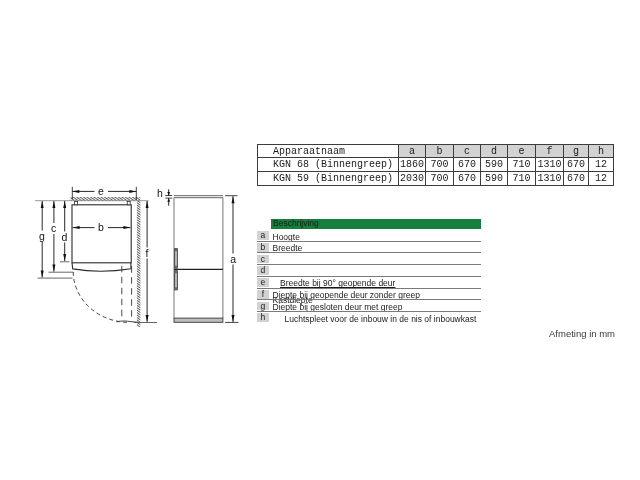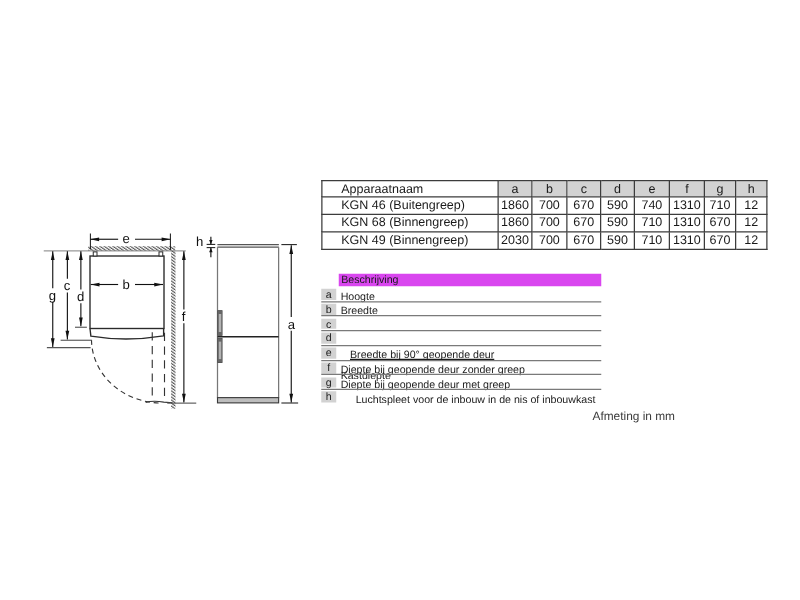--- a/index.html
+++ b/index.html
@@ -1,29 +1,29 @@
 <!DOCTYPE html>
 <html><head>
 <meta charset="utf-8">
 <style>
   html,body{margin:0;padding:0;background:#fff;}
   #page{position:relative;width:640px;height:480px;background:#fff;overflow:hidden;
         font-family:"Liberation Sans",sans-serif;}
   #svgd{position:absolute;left:0;top:0;}
   table.main{position:absolute;left:257px;top:144px;border-collapse:collapse;
-     table-layout:fixed;width:357px;font-size:10px;color:#1a1a1a;}
+     table-layout:fixed;width:357px;font-size:10px;color:#1a1a1a;font-family:Liberation Mono, monospace;}
   table.main td{border:1px solid #3c3c3c;padding:0;white-space:nowrap;overflow:hidden;}
   table.main td.n{text-align:center;}
   table.main td.lbl{text-align:center;background:#d2d2d2;}
   table.main td.name{padding-left:15px;}
-  .band{position:absolute;background:#d946ef;}
+  .band{position:absolute;background:#15803d;}
   .ltr{position:absolute;background:#d2d2d2;text-align:center;font-size:8.5px;color:#1a1a1a;}
   .dsc{position:absolute;font-size:8.5px;color:#1a1a1a;white-space:nowrap;}
   .rule{position:absolute;height:1px;background:#7a7a7a;}
-  #afm{position:absolute;top:327.5px;left:474px;width:141px;text-align:left;
+  #afm{position:absolute;top:327.5px;left:474px;width:141px;text-align:right;
        font-size:9.5px;color:#3a3a3a;}
 </style>
 </head>
 <body>
 <div id="page">
 
 <svg id="svgd" width="640" height="480" viewBox="0 0 640 480">
   <defs>
     <pattern id="hat" width="2" height="6" patternUnits="userSpaceOnUse" patternTransform="rotate(-55)">
       <line x1="0.5" y1="-1" x2="0.5" y2="7" stroke="#2a2a2a" stroke-width="0.75"></line>
@@ -142,43 +142,32 @@
     <td class="lbl">a</td>
           <td class="lbl">b</td>
           <td class="lbl">c</td>
           <td class="lbl">d</td>
     <td class="lbl">e</td>
           <td class="lbl">f</td>
           <td class="lbl">g</td>
           <td class="lbl">h</td>
   </tr>
   <tr style="height:14px">
-    <td class="name">KGN 46 (Buitengreep)</td>
+    <td class="name">KGN 68 (Binnengreep)</td>
     <td class="n">1860</td>
           <td class="n">700</td>
           <td class="n">670</td>
           <td class="n">590</td>
-    <td class="n">740</td>
+    <td class="n">710</td>
           <td class="n">1310</td>
-          <td class="n">710</td>
+          <td class="n">670</td>
           <td class="n">12</td>
   </tr>
   <tr style="height:14px">
-    <td class="name">KGN 68 (Binnengreep)</td>
-    <td class="n">1860</td>
-          <td class="n">700</td>
-          <td class="n">670</td>
-          <td class="n">590</td>
-    <td class="n">710</td>
-          <td class="n">1310</td>
-          <td class="n">670</td>
-          <td class="n">12</td>
-  </tr>
-  <tr style="height:14px">
-    <td class="name">KGN 49 (Binnengreep)</td>
+    <td class="name">KGN 59 (Binnengreep)</td>
     <td class="n">2030</td>
           <td class="n">700</td>
           <td class="n">670</td>
           <td class="n">590</td>
     <td class="n">710</td>
           <td class="n">1310</td>
           <td class="n">670</td>
           <td class="n">12</td>
   </tr>
 </tbody>
@@ -199,19 +188,19 @@
 <div class="ltr" style="left:257.3px;top:266.4px;width:11.3px;height:8.9px;line-height:8.9px;">d</div>
 <div class="dsc" style="left:272.5px;top:266.7px;margin-top:28px;">Kastdiepte</div>
 <div class="rule" style="left:257px;top:275.8px;width:223.6px;"></div>
 <div class="ltr" style="left:257.3px;top:278.1px;width:11.3px;height:8.9px;line-height:8.9px;">e</div>
 <div class="dsc" style="left:280px;top:278.4px;text-decoration:underline;">Breedte bij 90° geopende deur</div>
 <div class="rule" style="left:257px;top:287.5px;width:223.6px;"></div>
 <div class="ltr" style="left:257.3px;top:289.8px;width:11.3px;height:8.9px;line-height:8.9px;">f</div>
 <div class="dsc" style="left:272.5px;top:290px;text-align:right;">Diepte bij geopende deur zonder greep</div>
 <div class="rule" style="left:257px;top:299.2px;width:223.6px;"></div>
 <div class="ltr" style="left:257.3px;top:301.5px;width:11.3px;height:8.9px;line-height:8.9px;">g</div>
-<div class="dsc" style="left:272.5px;top:301.8px;">Diepte bij geopende deur met greep</div>
+<div class="dsc" style="left:272.5px;top:301.8px;">Diepte bij gesloten deur met greep</div>
 <div class="rule" style="left:257px;top:310.9px;width:223.6px;"></div>
 <div class="ltr" style="left:257.3px;top:313.2px;width:11.3px;height:8.9px;line-height:8.9px;">h</div>
 <div class="dsc" style="left:272.5px;top:313.5px;margin-left:12px;">Luchtspleet voor de inbouw in de nis of inbouwkast</div>
 
 <div id="afm">Afmeting in mm</div>
 </div>
 
 </body></html>

